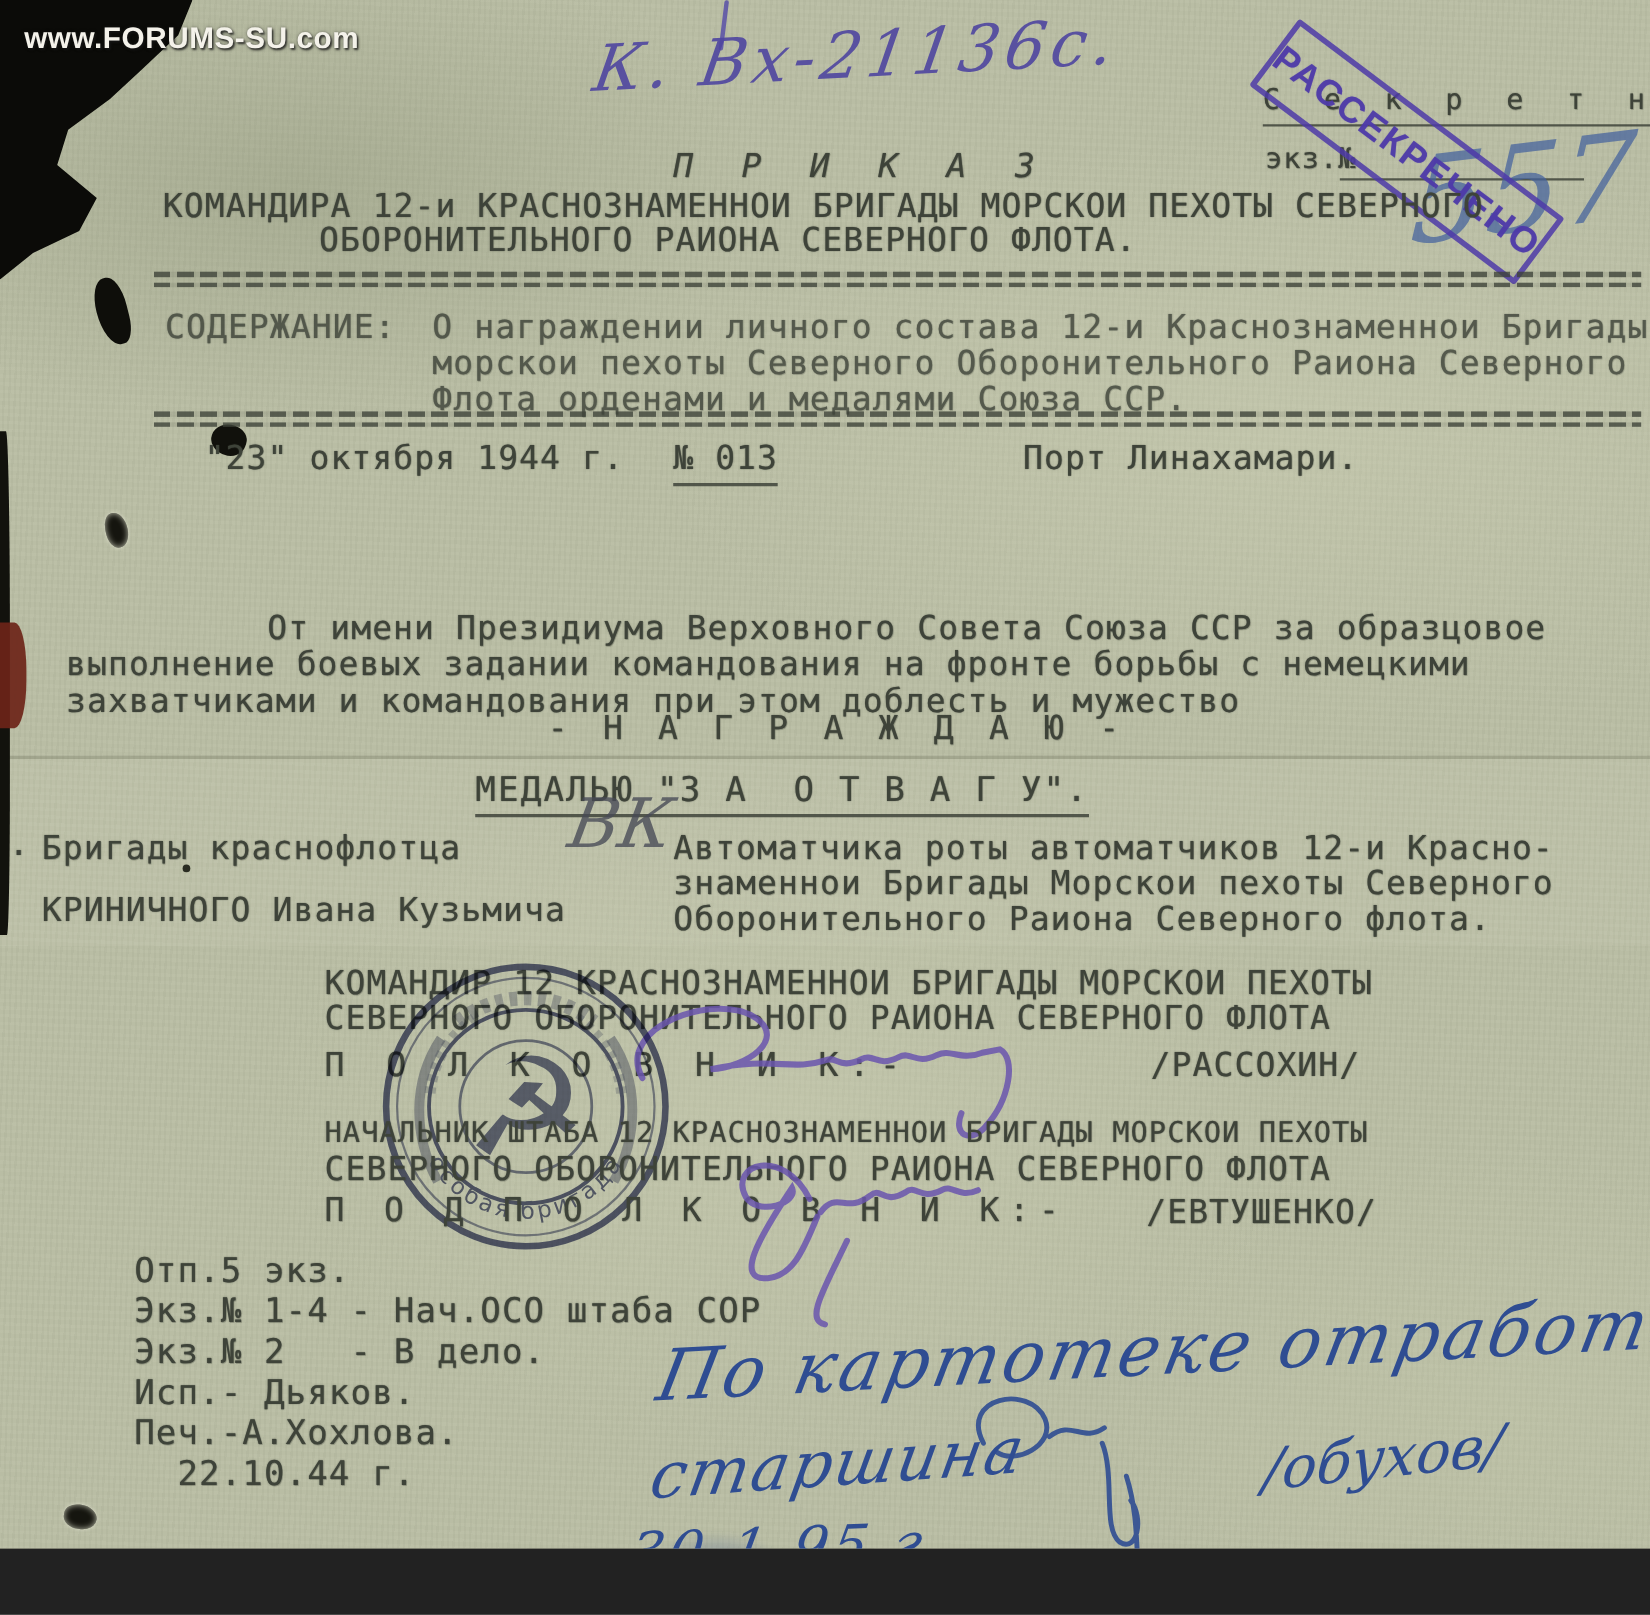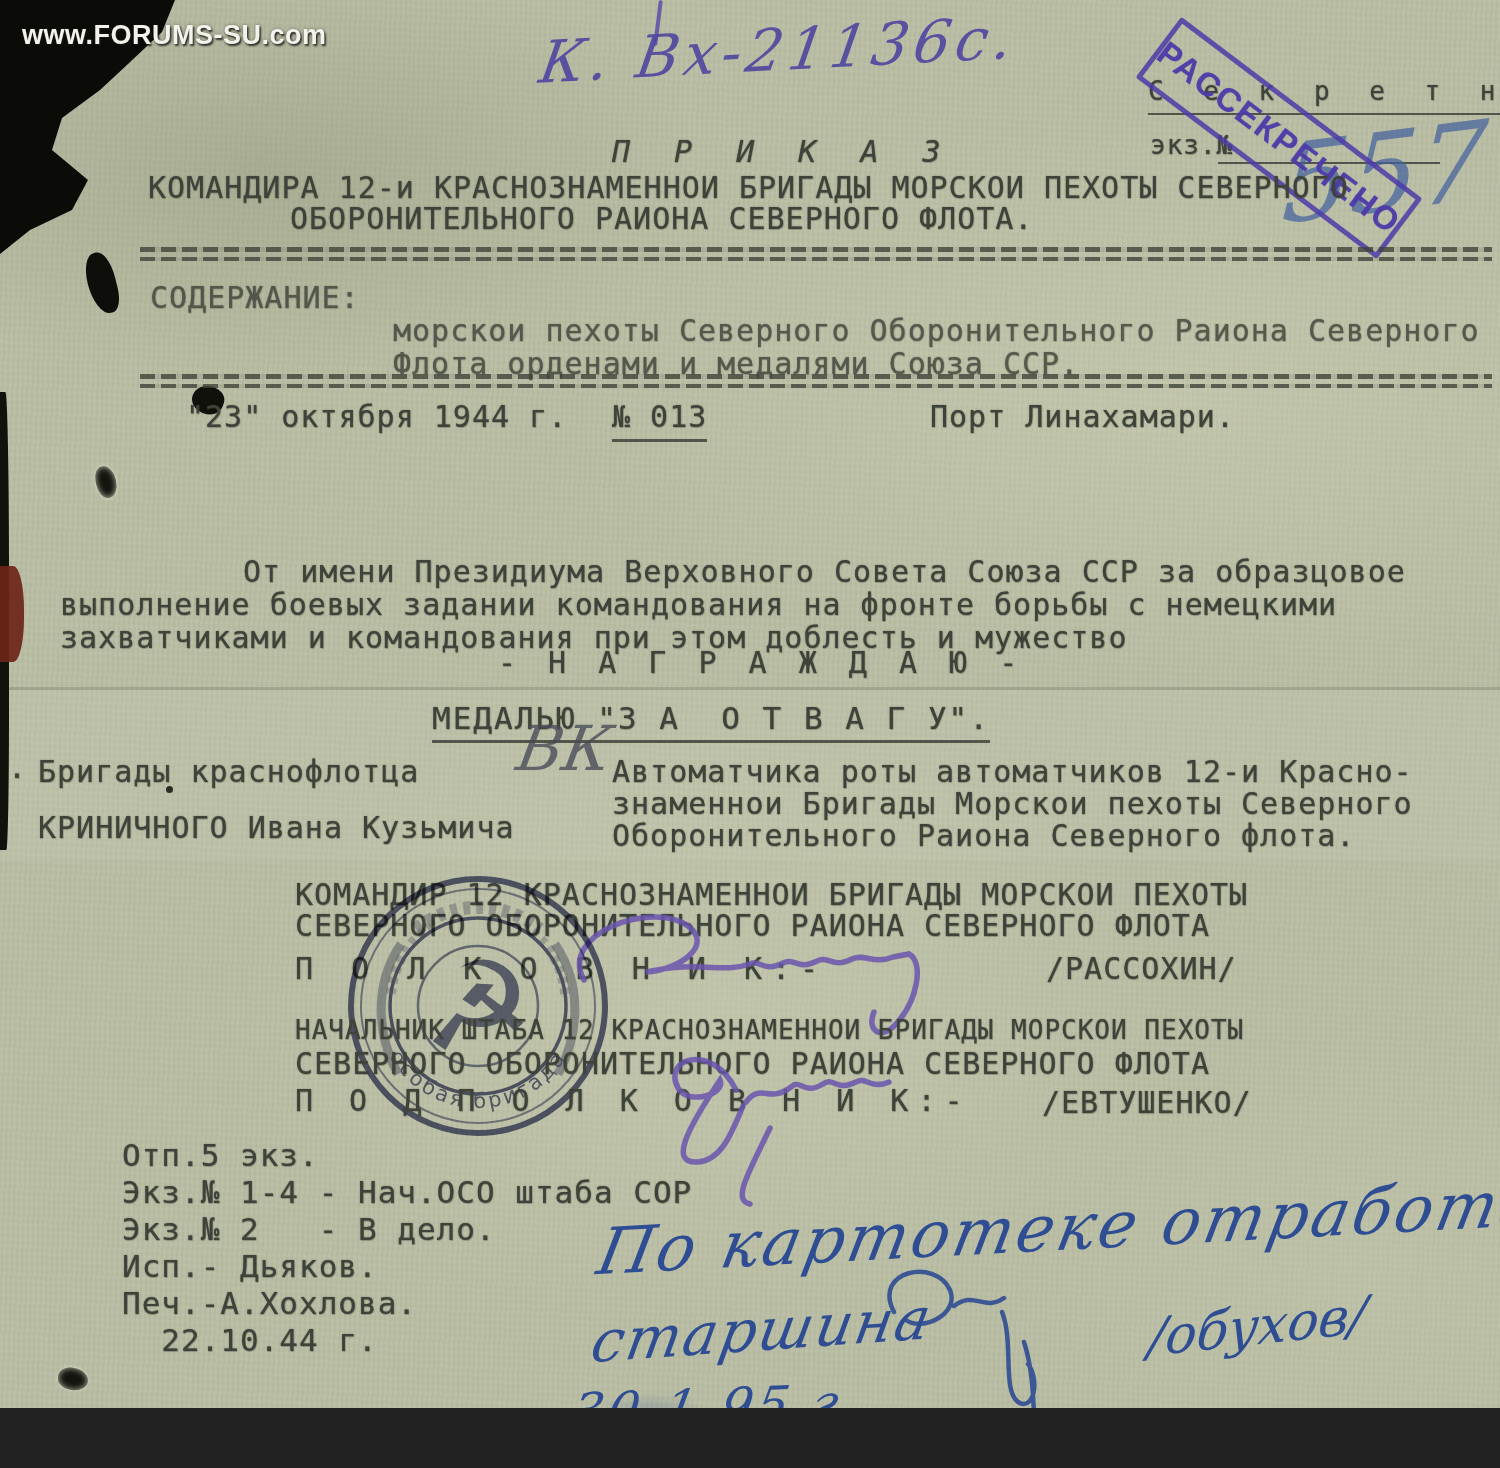--- a/index.html
+++ b/index.html
@@ -92,20 +92,21 @@
 
   <div class="abs stamp-declass" style="left:1128px;top:100px;">РАССЕКРЕЧЕНО</div>
 
   <div class="abs typed" style="left:612px;top:134px;font-size:30px;letter-spacing:13px;font-style:italic;">П Р И К А З</div>
   <div class="abs typed" style="left:148px;top:170px;font-size:30px;">КОМАНДИРА 12-и КРАСНОЗНАМЕННОИ БРИГАДЫ МОРСКОИ ПЕХОТЫ СЕВЕРНОГО</div>
   <div class="abs typed" style="left:290px;top:201px;font-size:30px;">ОБОРОНИТЕЛЬНОГО РАИОНА СЕВЕРНОГО ФЛОТА.</div>
 
   <div class="abs sep" style="left:140px;top:247px;width:1352px;"></div>
 
   <div class="abs typed faded" style="left:150px;top:280px;font-size:30px;">СОДЕРЖАНИЕ:</div>
+  <div class="abs typed faded" style="left:393px;top:280px;font-size:30px;">О награждении личного состава 12-и Краснознаменнои Бригады</div>
   <div class="abs typed faded" style="left:393px;top:313px;font-size:30px;">морскои пехоты Северного Оборонительного Раиона Северного</div>
   <div class="abs typed faded" style="left:393px;top:346px;font-size:30px;">Флота орденами и медалями Союза ССР.</div>
 
   <div class="abs sep" style="left:140px;top:374px;width:1352px;"></div>
 
   <div class="abs typed" style="left:186px;top:399px;font-size:30px;">"23" октября 1944 г.</div>
   <div class="abs typed" style="left:612px;top:399px;font-size:30px;border-bottom:3px solid rgba(62,67,57,.85);padding-bottom:5px;">№ 013</div>
   <div class="abs typed" style="left:930px;top:399px;font-size:30px;">Порт Линахамари.</div>
 
   <div class="abs typed" style="left:243px;top:554px;font-size:30px;">От имени Президиума Верховного Совета Союза ССР за образцовое</div>

